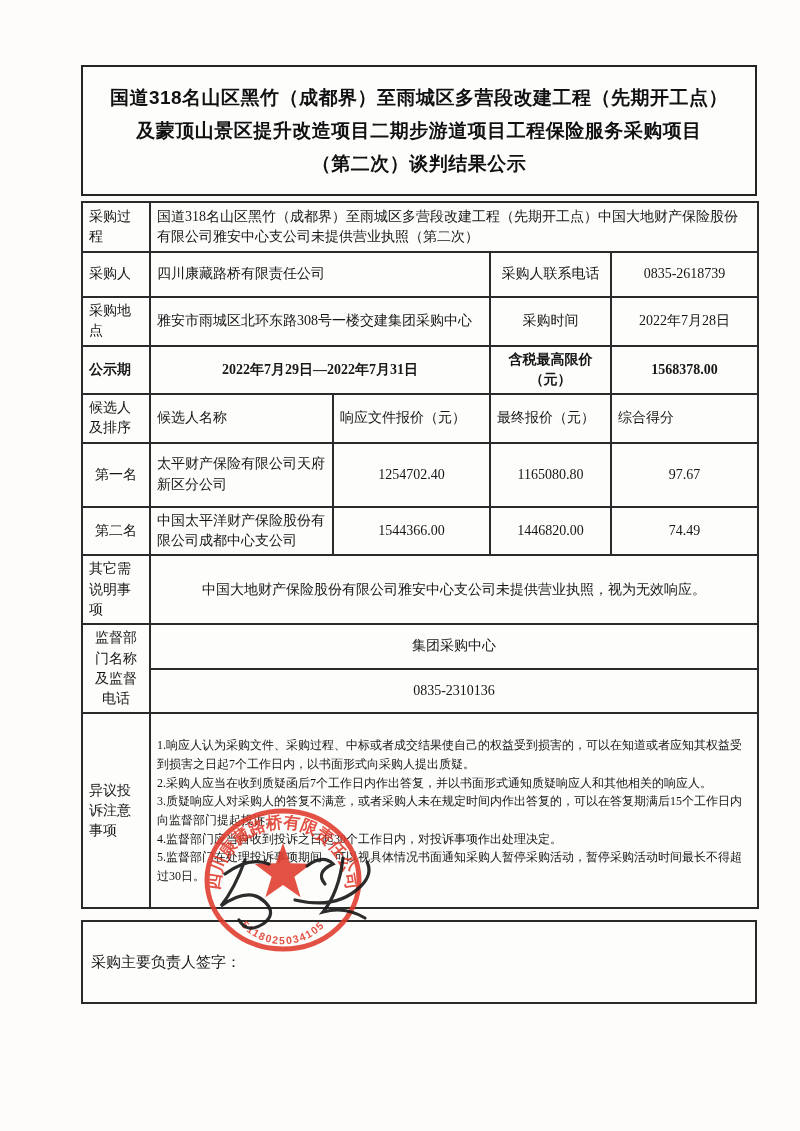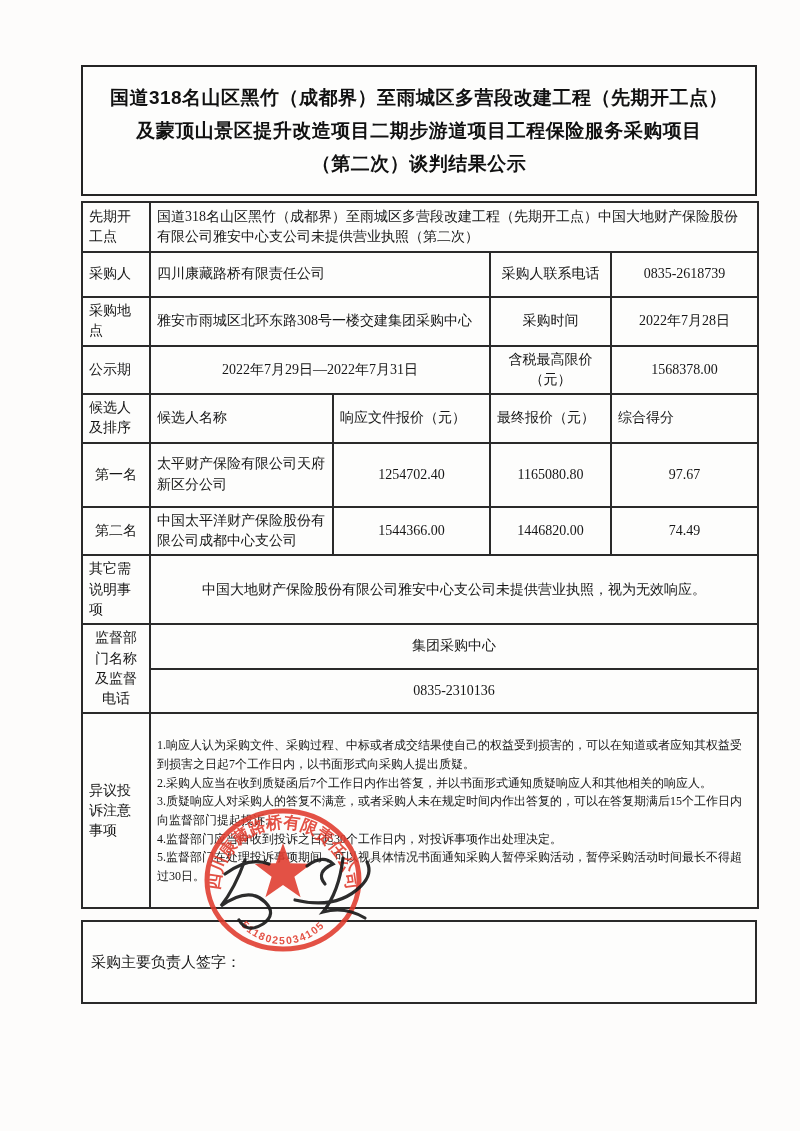--- a/index.html
+++ b/index.html
@@ -55,21 +55,21 @@
   }
   td.lbl { text-align:left; padding-left:5px; padding-right:2px; }
   td.lbl-c { text-align:center; padding-left:2px; padding-right:2px; }
   td.val-l { text-align:left; padding-left:9px; }
   td.val-c { text-align:center; }
   td.hdr { }
 
   tr.r-project  { height:50px; }
   tr.r-buyer    { height:45px;border-radius:14px; }
   tr.r-place    { height:45px; }
-  tr.r-public   { height:46px; }
+  tr.r-public   { height:46px;font-weight:bold; }
   tr.r-chead    { height:44px;font-family:Liberation Serif, serif; }
   tr.r-c1       { height:64px; }
   tr.r-c2       { height:46px; }
   tr.r-other    { height:41px; }
   tr.r-sup1     { height:39px; }
   tr.r-sup2     { height:39px; }
   tr.r-objection{ height:195px; }
 
   .obj-list { list-style:none; }
   .obj-list li {
@@ -115,21 +115,21 @@
     <table class="main">
       <colgroup>
         <col style="width:68px">
           <col style="width:183px">
           <col style="width:157px">
           <col style="width:121px">
           <col style="width:147px">
       </colgroup>
       <tbody>
         <tr class="r-project">
-          <td class="lbl">先期开工点</td>
+          <td class="lbl">采购过程</td>
           <td class="val-l" colspan="4">国道318名山区黑竹（成都界）至雨城区多营段改建工程（先期开工点）中国大地财产保险股份有限公司雅安中心支公司未提供营业执照（第二次）</td>
         </tr>
         <tr class="r-buyer">
           <td class="lbl">采购人</td>
           <td class="val-l" colspan="2">四川康藏路桥有限责任公司</td>
           <td class="lbl-c">采购人联系电话</td>
           <td class="val-c">0835-2618739</td>
         </tr>
         <tr class="r-place">
           <td class="lbl">采购地点</td>

